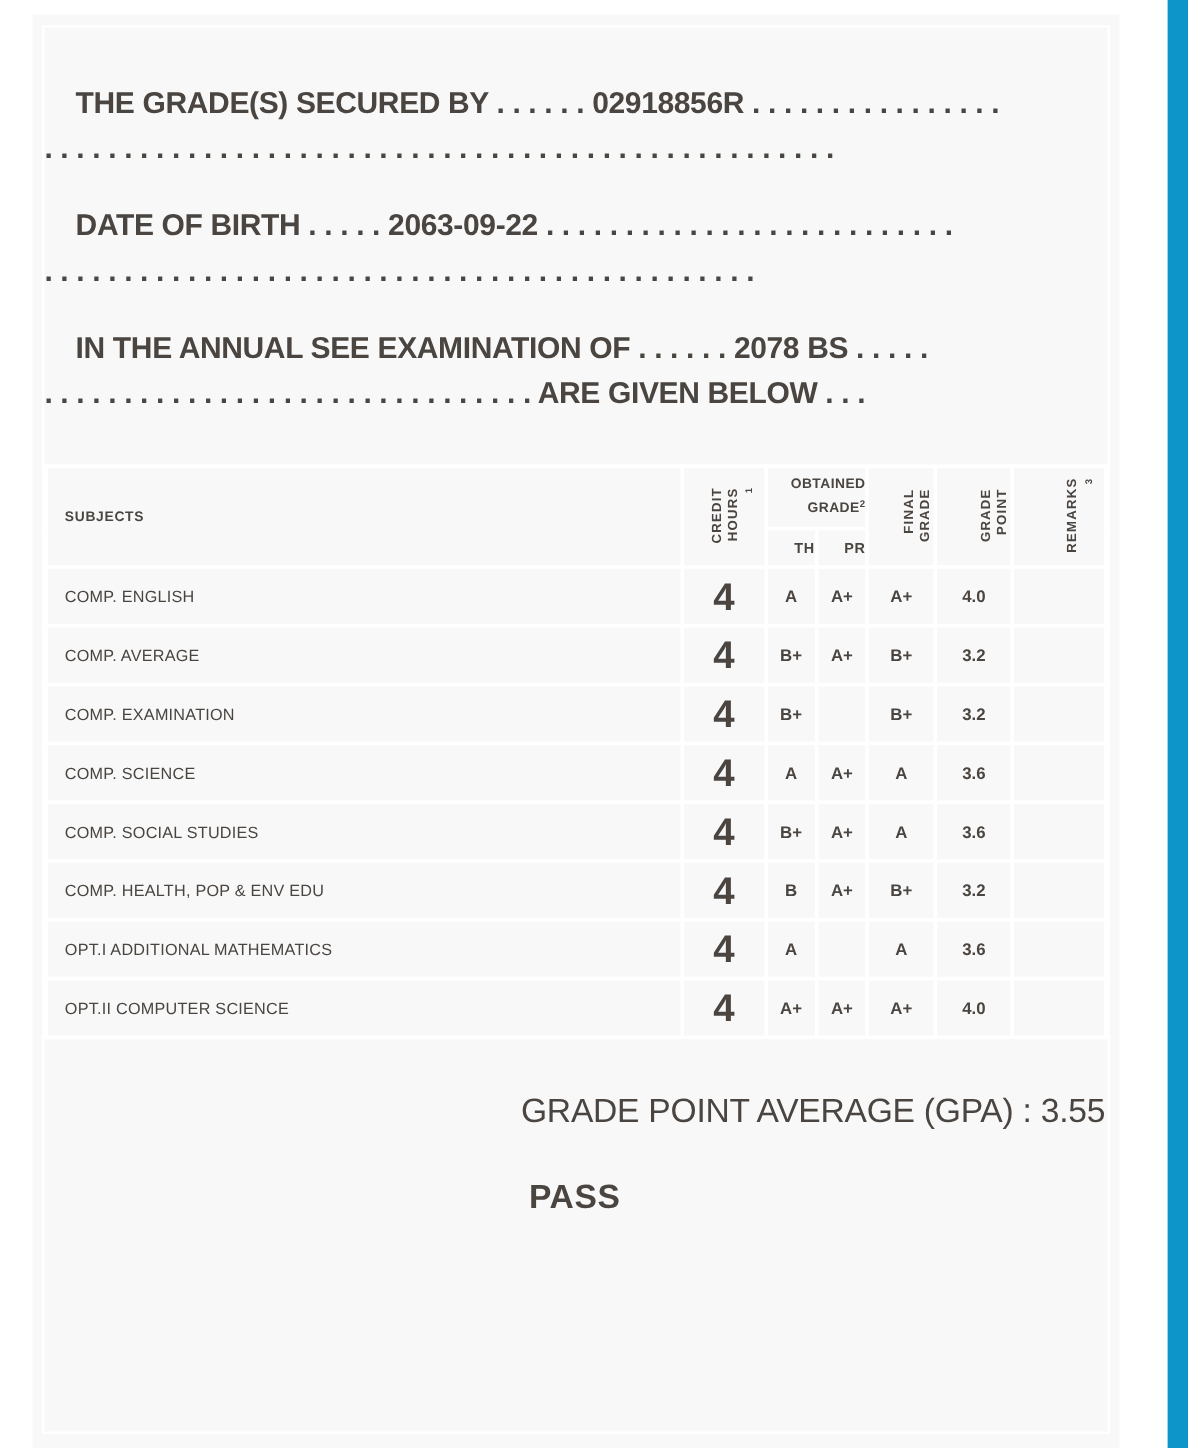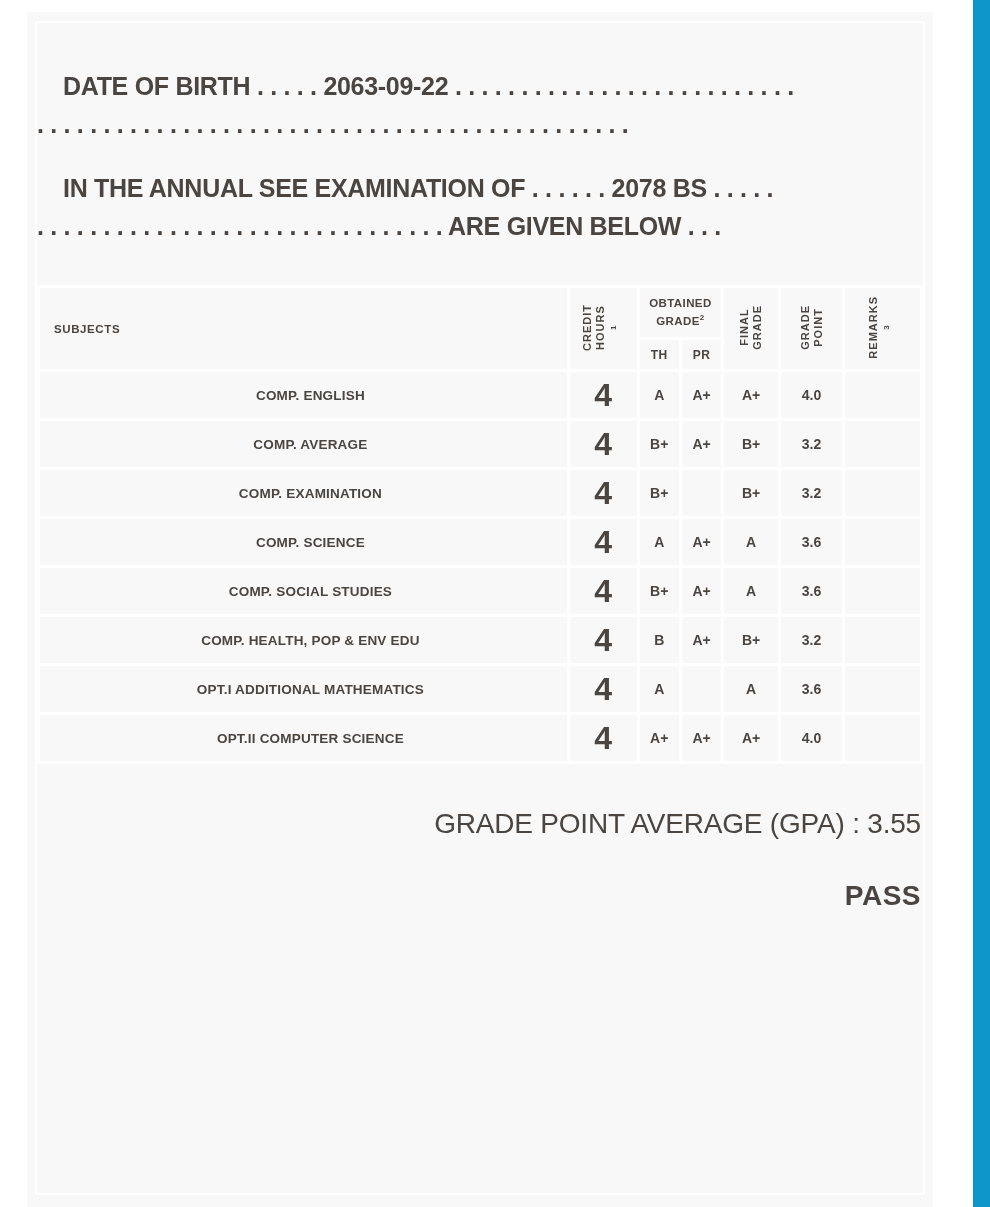--- a/index.html
+++ b/index.html
@@ -73,73 +73,77 @@
   }
   col.c-subjects{width:60.0%;}
   col.c-credit{width:7.9%;}
   col.c-th{width:4.8%;}
   col.c-pr{width:4.8%;}
   col.c-final{width:6.4%;}
   col.c-gp{width:7.3%;}
   col.c-remarks{width:8.8%;}
   thead tr.h1 th{height:52px;}
   thead tr.h2 th{height:32px;}
-  th{font-size:11px;font-weight:700;text-align:center;}
+  th{font-size:11px;font-weight:700;text-align:right;}
   th.subjects{
     text-align:left;padding-left:14px;letter-spacing:0.6px;font-size:11.5px;
   }
   .rot{
     display:inline-block;
     writing-mode:vertical-rl;
     transform:rotate(180deg);
     letter-spacing:1px;
     font-size:11px;
     line-height:13px;
     white-space:nowrap;
   }
   .rot span{display:block;}
   .obt{font-size:11.5px;line-height:15px;letter-spacing:0.4px;}
   .subhdr{font-size:12px;letter-spacing:0.5px;}
   sup{font-size:8px;}
   tbody td{height:49px;}
   td.subject{
-    text-align:center;padding-left:14px;
-    font-size:13.5px;font-weight:700;letter-spacing:0.2px;
+    text-align:left;padding-left:14px;
+    font-size:13.5px;font-weight:400;letter-spacing:0.2px;
   }
   td.credit{
     text-align:center;font-size:32px;font-weight:700;
   }
   td.grade{
     text-align:center;font-size:14px;font-weight:700;
   }
   .gpa{
     margin-top:44px;
     text-align:right;
     font-size:28px;
     font-weight:400;
     letter-spacing:-0.2px;
     padding-right:2px;
   }
   .result{
     margin-top:40px;
-    text-align:right;
+    text-align:center;
     font-size:28px;
     font-weight:700;
     letter-spacing:0.5px;
     padding-right:2px;
   }
 </style>
 </head>
 <body>
 
 <div class="card">
   <div class="content">
 
 
     <div class="statements">
+      <p class="stmt">
+        <span class="l1">THE GRADE(S) SECURED BY . . . . . . 02918856R . . . . . . . . . . . . . . . .</span>
+        <span class="l2">. . . . . . . . . . . . . . . . . . . . . . . . . . . . . . . . . . . . . . . . . . . . . . . . . .</span>
+      </p>
       <p class="stmt">
         <span class="l1">DATE OF BIRTH . . . . . 2063-09-22 . . . . . . . . . . . . . . . . . . . . . . . . . .</span>
         <span class="l2">. . . . . . . . . . . . . . . . . . . . . . . . . . . . . . . . . . . . . . . . . . . . .</span>
       </p>
       <p class="stmt">
         <span class="l1">IN THE ANNUAL SEE EXAMINATION OF . . . . . . 2078 BS . . . . .</span>
         <span class="l2">. . . . . . . . . . . . . . . . . . . . . . . . . . . . . . . ARE GIVEN BELOW . . .</span>
       </p>
     </div>
 

